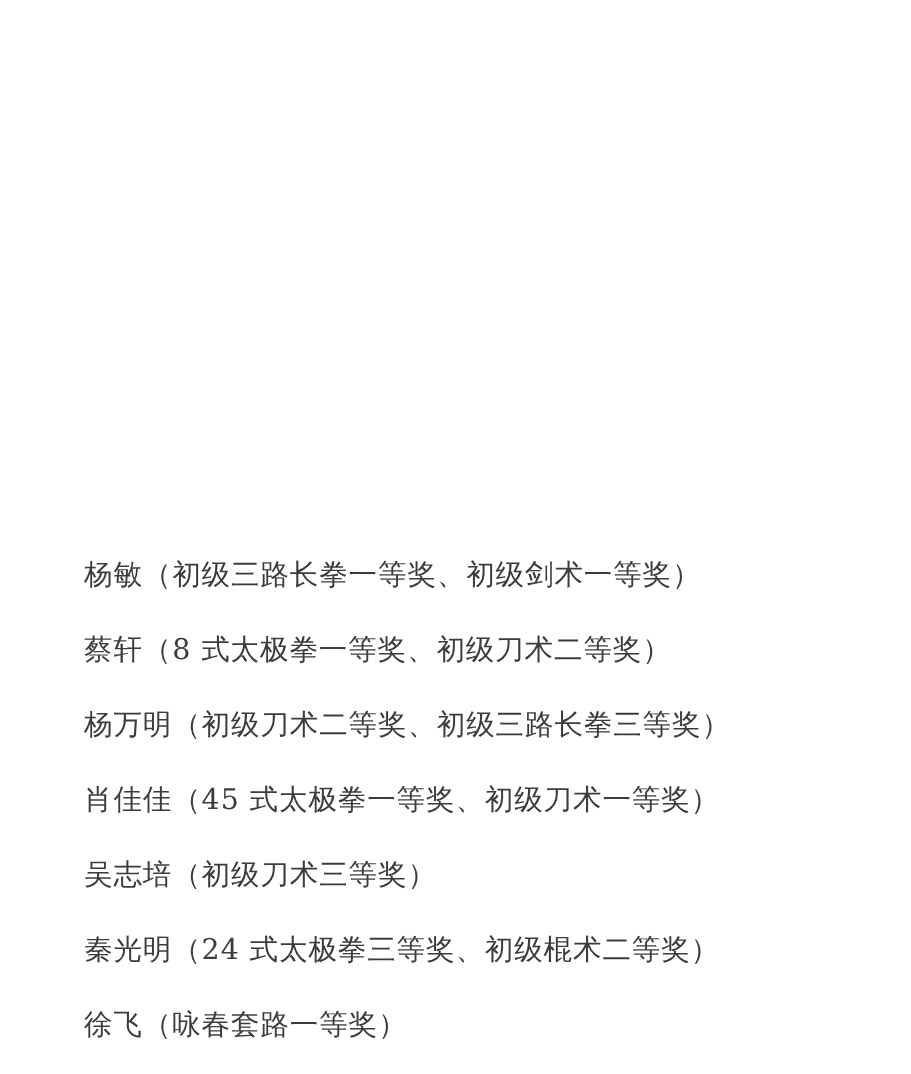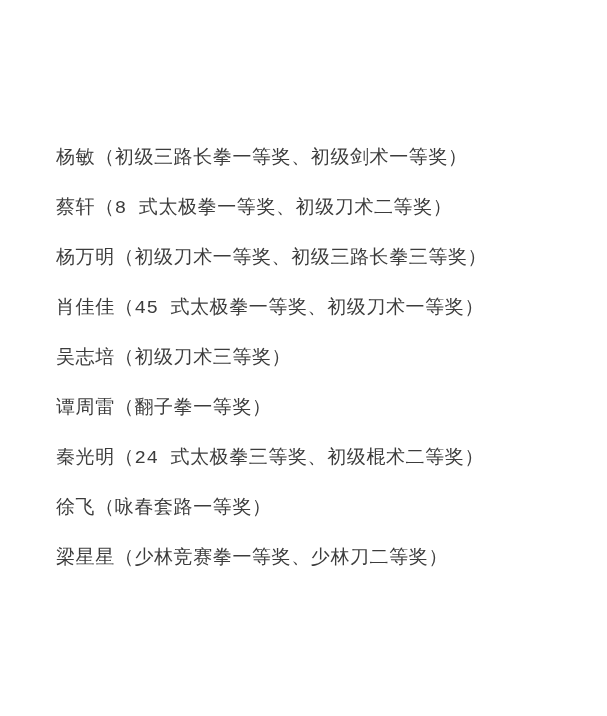--- a/index.html
+++ b/index.html
@@ -14,38 +14,35 @@
     color: #3a3a3a;
     overflow: hidden;
   }
   .doc {
     box-sizing: border-box;
     width: 607px;
     height: 716px;
     padding: 8px 20px 8px 56px;
     display: flex;
     flex-direction: column;
-    justify-content: center;
-    font-family: Liberation Mono, monospace;
+    justify-content: flex-end;
   }
   .award-line {
     font-size: 19px;
     line-height: 28px;
     letter-spacing: 0.6px;
     padding: 11px 0 11px 0;
     white-space: nowrap;
     color: #3c3c3c;
   }
 </style>
 </head>
 <body>
 
 <div class="doc">
   <div class="award-line">杨敏（初级三路长拳一等奖、初级剑术一等奖）</div>
   <div class="award-line">蔡轩（8 式太极拳一等奖、初级刀术二等奖）</div>
-  <div class="award-line">杨万明（初级刀术一等奖、初级三路长拳三等奖）</div>
+  <div class="award-line">杨万明（初级刀术二等奖、初级三路长拳三等奖）</div>
   <div class="award-line">肖佳佳（45 式太极拳一等奖、初级刀术一等奖）</div>
   <div class="award-line">吴志培（初级刀术三等奖）</div>
-  <div class="award-line">谭周雷（翻子拳一等奖）</div>
   <div class="award-line">秦光明（24 式太极拳三等奖、初级棍术二等奖）</div>
   <div class="award-line">徐飞（咏春套路一等奖）</div>
-  <div class="award-line">梁星星（少林竞赛拳一等奖、少林刀二等奖）</div>
 </div>
 
 </body></html>

